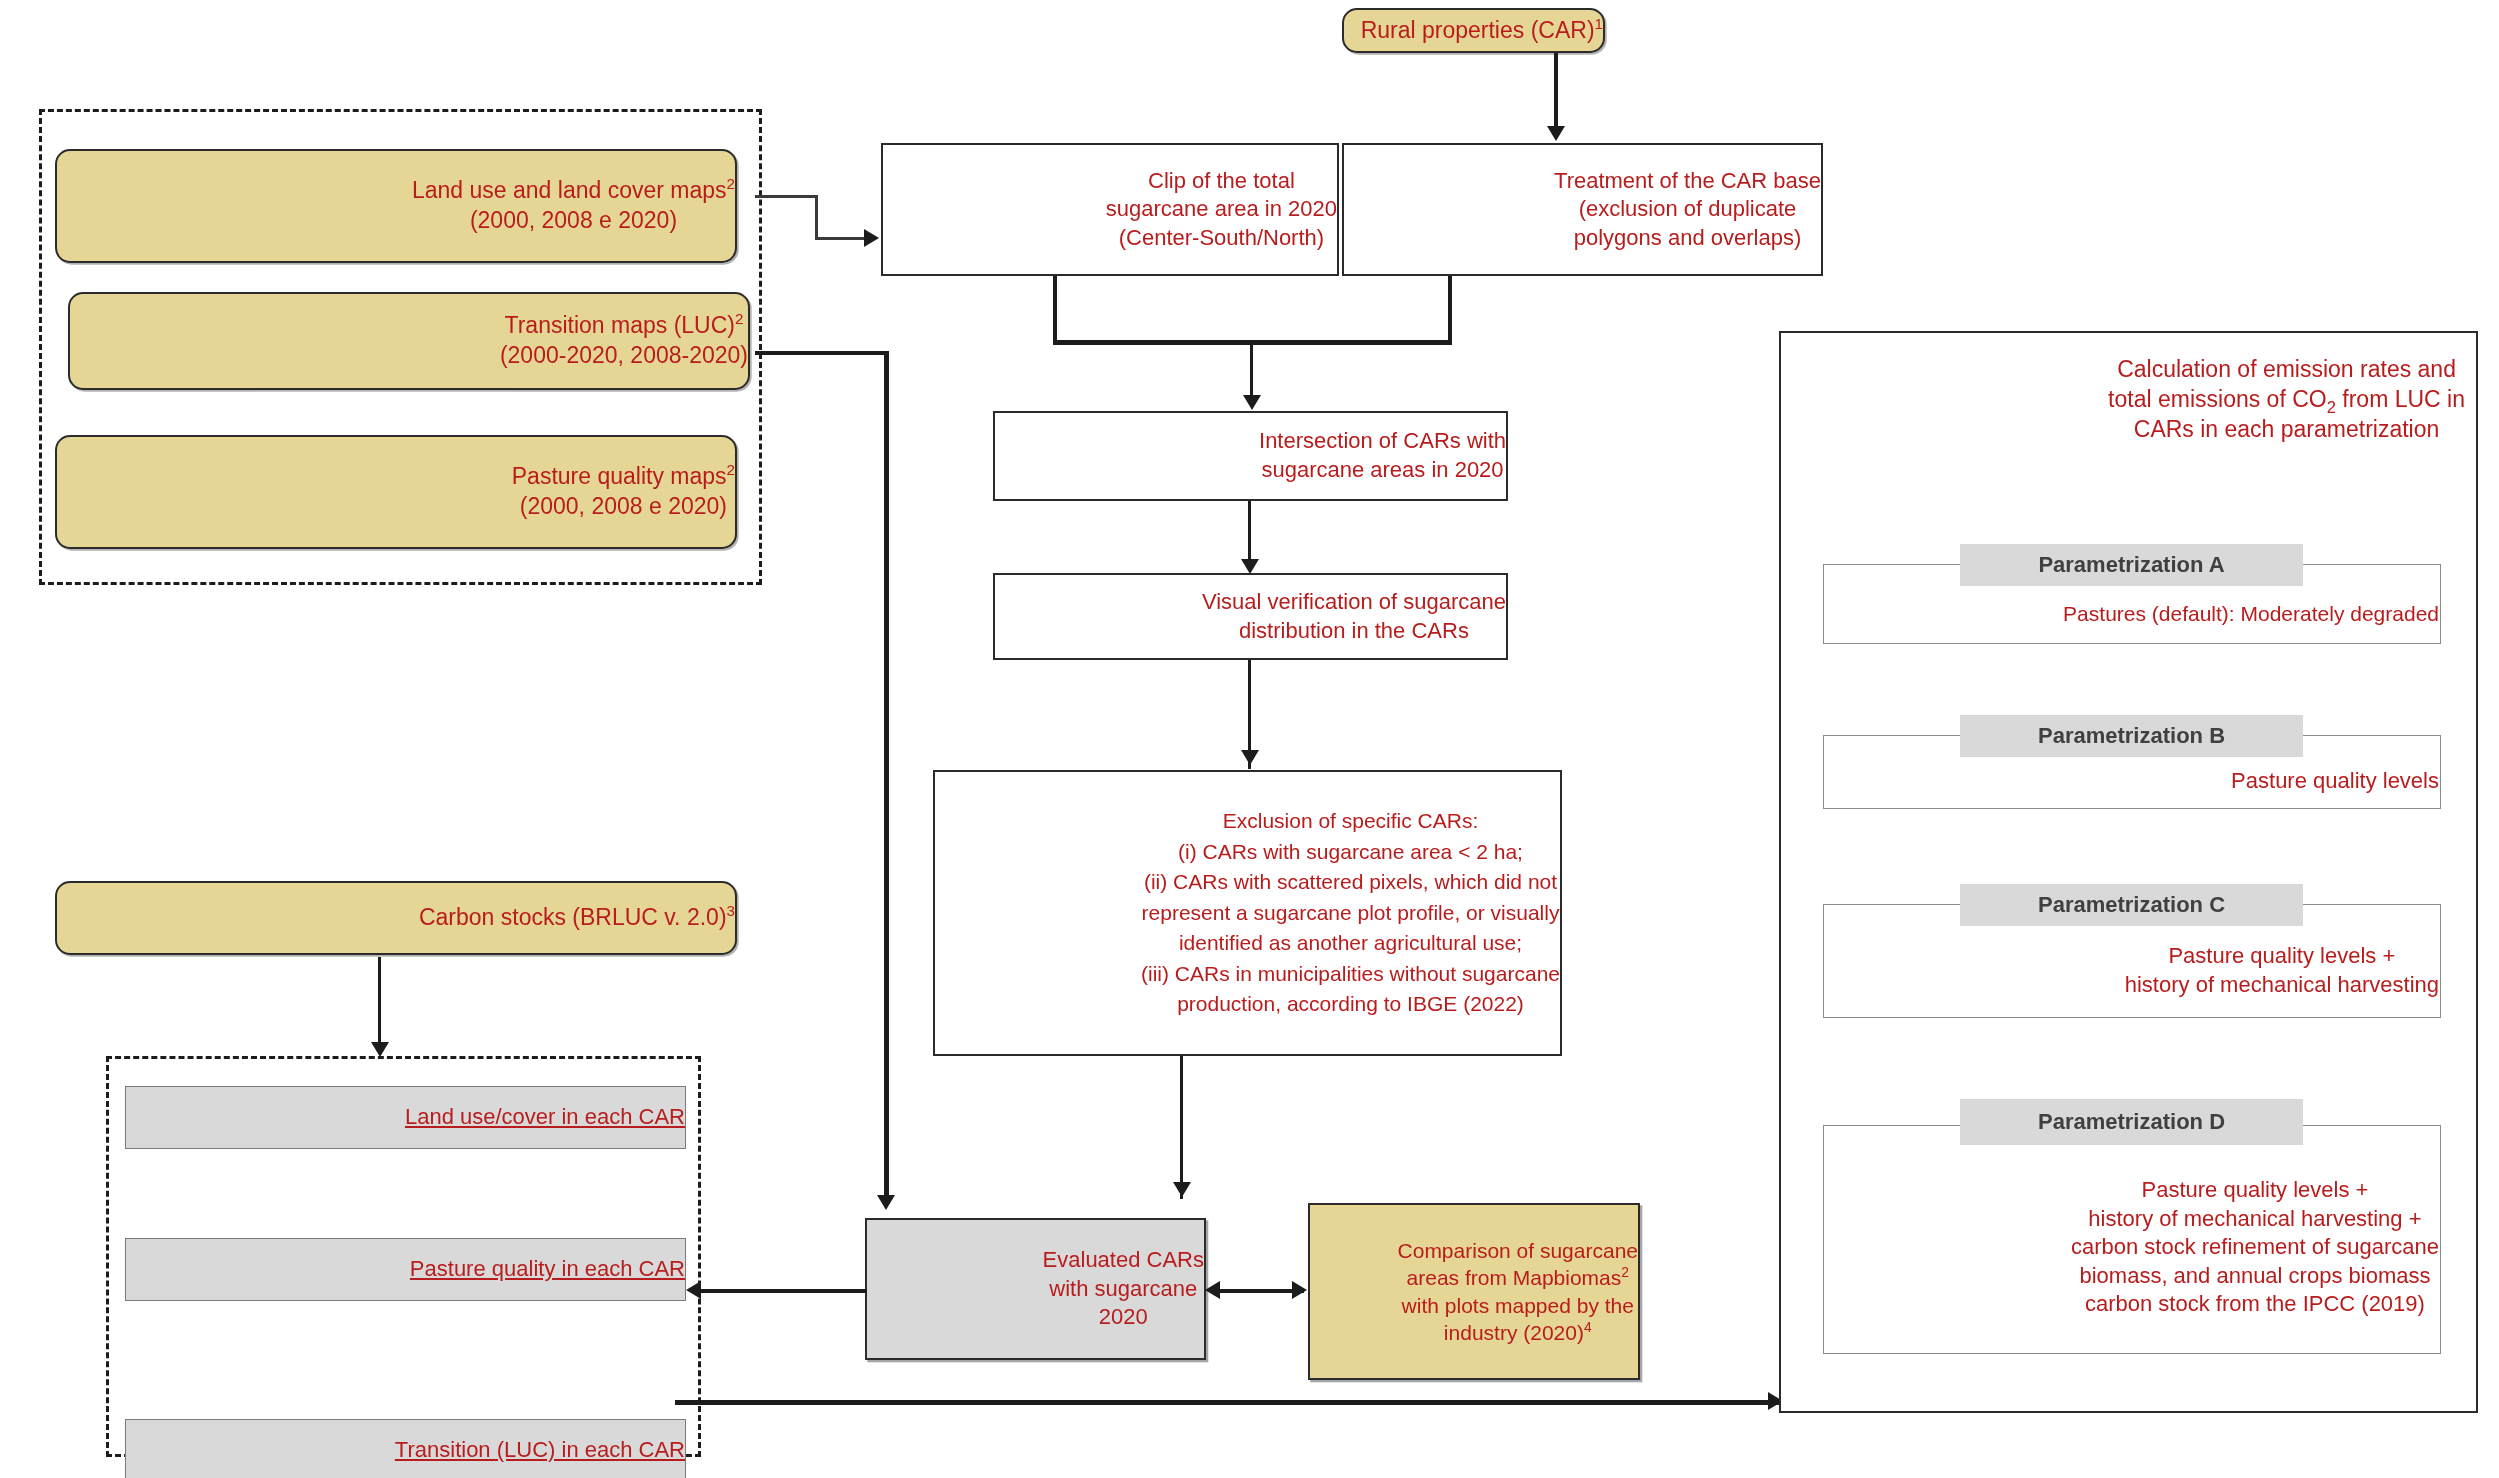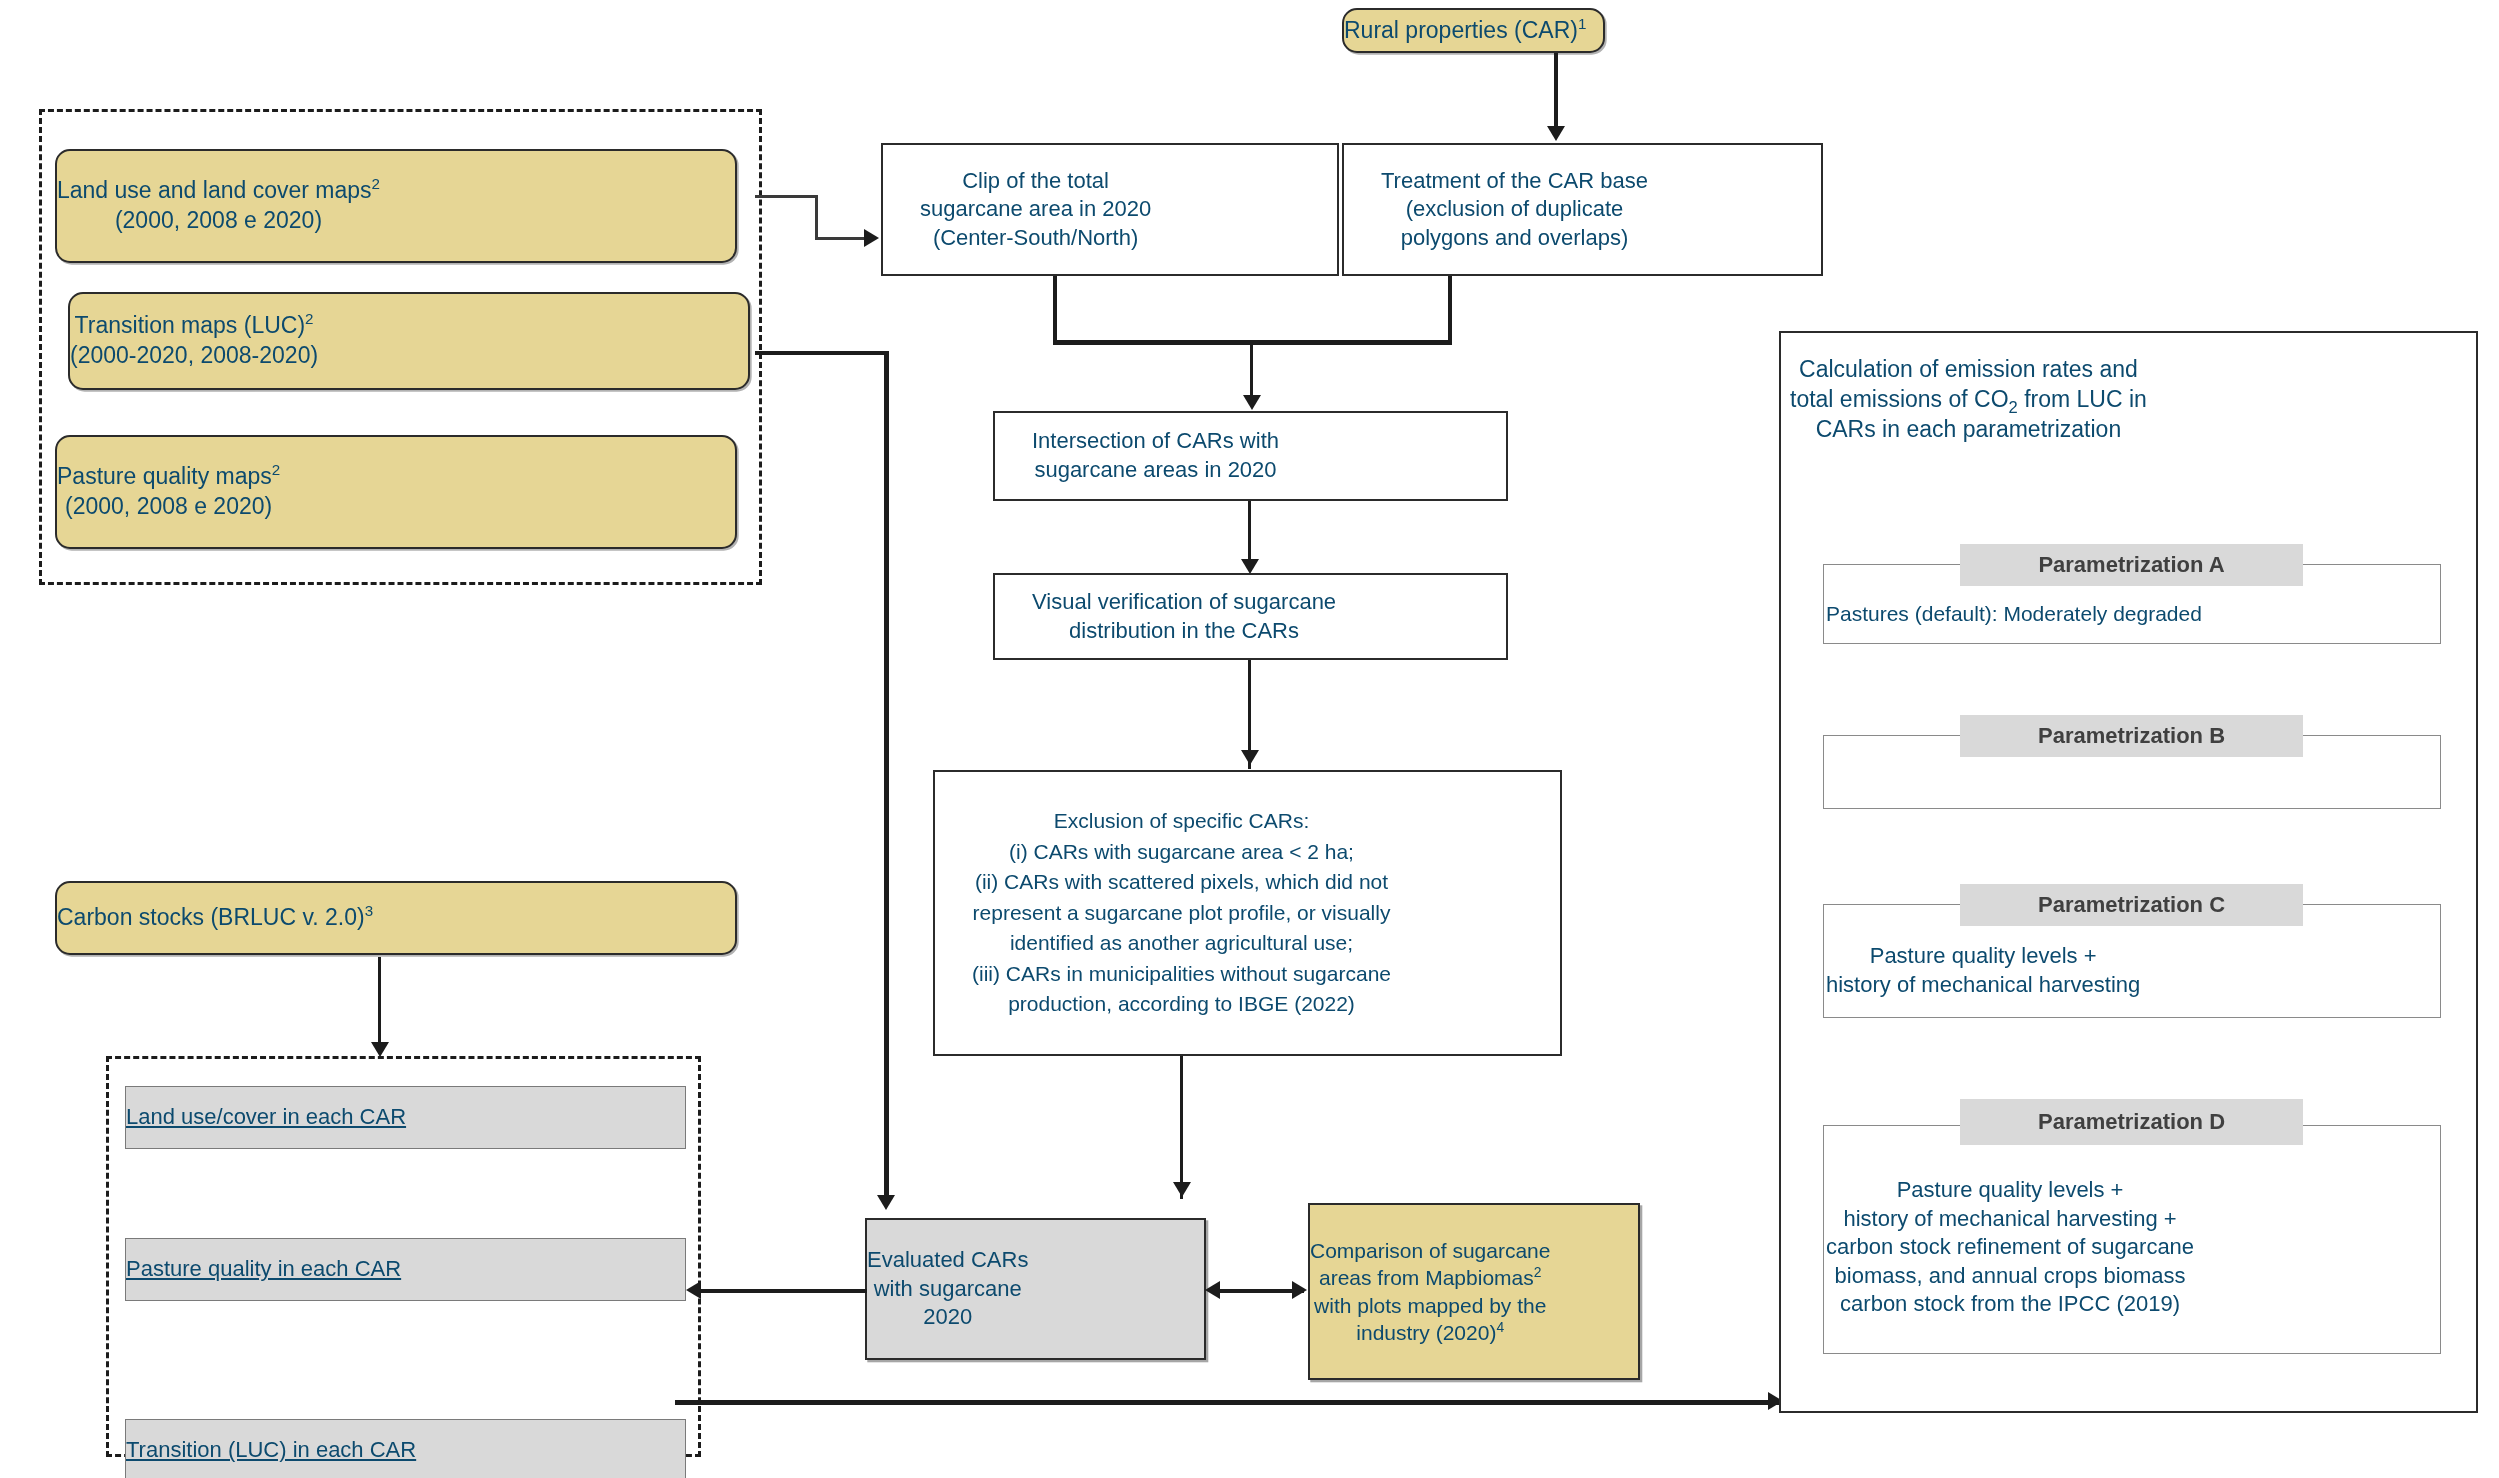--- a/index.html
+++ b/index.html
@@ -1,20 +1,20 @@
 <!DOCTYPE html>
 <html style="font-size:9.2px"><head>
 <meta charset="utf-8">
 <style>
   html,body{margin:0;padding:0;background:#ffffff;}
   body{font-family:"Liberation Sans", sans-serif;}
   #stage{position:relative;width:2500px;height:1479px;background:#fff;overflow:hidden;}
 
   .box{position:absolute;box-sizing:border-box;display:flex;align-items:center;
-       justify-content:flex-start;text-align:center;color:#0c4a6e;line-height:1.30;}
+       justify-content:flex-end;text-align:center;color:#b91c1c;line-height:1.30;}
 
   
   .yellow-round{background:#e6d695;border:2.3px solid #2b2b2b;border-radius:15px;
        box-shadow:1.7px 1.7px 0 rgba(0,0,0,.30);}
   
   .yellow-sq{background:#e6d695;border:2.3px solid #2b2b2b;
        box-shadow:2.3px 2.3px 0 rgba(0,0,0,.35);}
   
   .white-sq{background:#ffffff;border:2.3px solid #2b2b2b;padding-left:37px;}
   
@@ -173,20 +173,21 @@
       <span>CARs in each parametrization</span>
     </span>
   </div>
 
   <div class="sub-card" style="left:1823px;top:564px;width:618px;height:80px;"></div>
   <div class="sub-title" style="left:1960px;top:544px;width:343px;height:42px;font-size:22px;">Parametrization A</div>
   <div class="box" style="left:1826px;top:588px;width:613px;height:52px;font-size:21px;">Pastures (default): Moderately degraded</div>
 
   <div class="sub-card" style="left:1823px;top:735px;width:618px;height:74px;"></div>
   <div class="sub-title" style="left:1960px;top:715px;width:343px;height:42px;font-size:22px;">Parametrization B</div>
+  <div class="box" style="left:1826px;top:758px;width:613px;height:46px;font-size:22px;">Pasture quality levels</div>
 
   <div class="sub-card" style="left:1823px;top:904px;width:618px;height:114px;"></div>
   <div class="sub-title" style="left:1960px;top:884px;width:343px;height:42px;font-size:22px;">Parametrization C</div>
   <div class="box ml" style="left:1826px;top:928px;width:613px;height:86px;font-size:22px;">Pasture quality levels +
 history of mechanical harvesting</div>
 
   <div class="sub-card" style="left:1823px;top:1125px;width:618px;height:229px;"></div>
   <div class="sub-title" style="left:1960px;top:1099px;width:343px;height:46px;font-size:22px;">Parametrization D</div>
   <div class="box ml" style="left:1826px;top:1150px;width:613px;height:195px;font-size:22px;">Pasture quality levels +
 history of mechanical harvesting +

